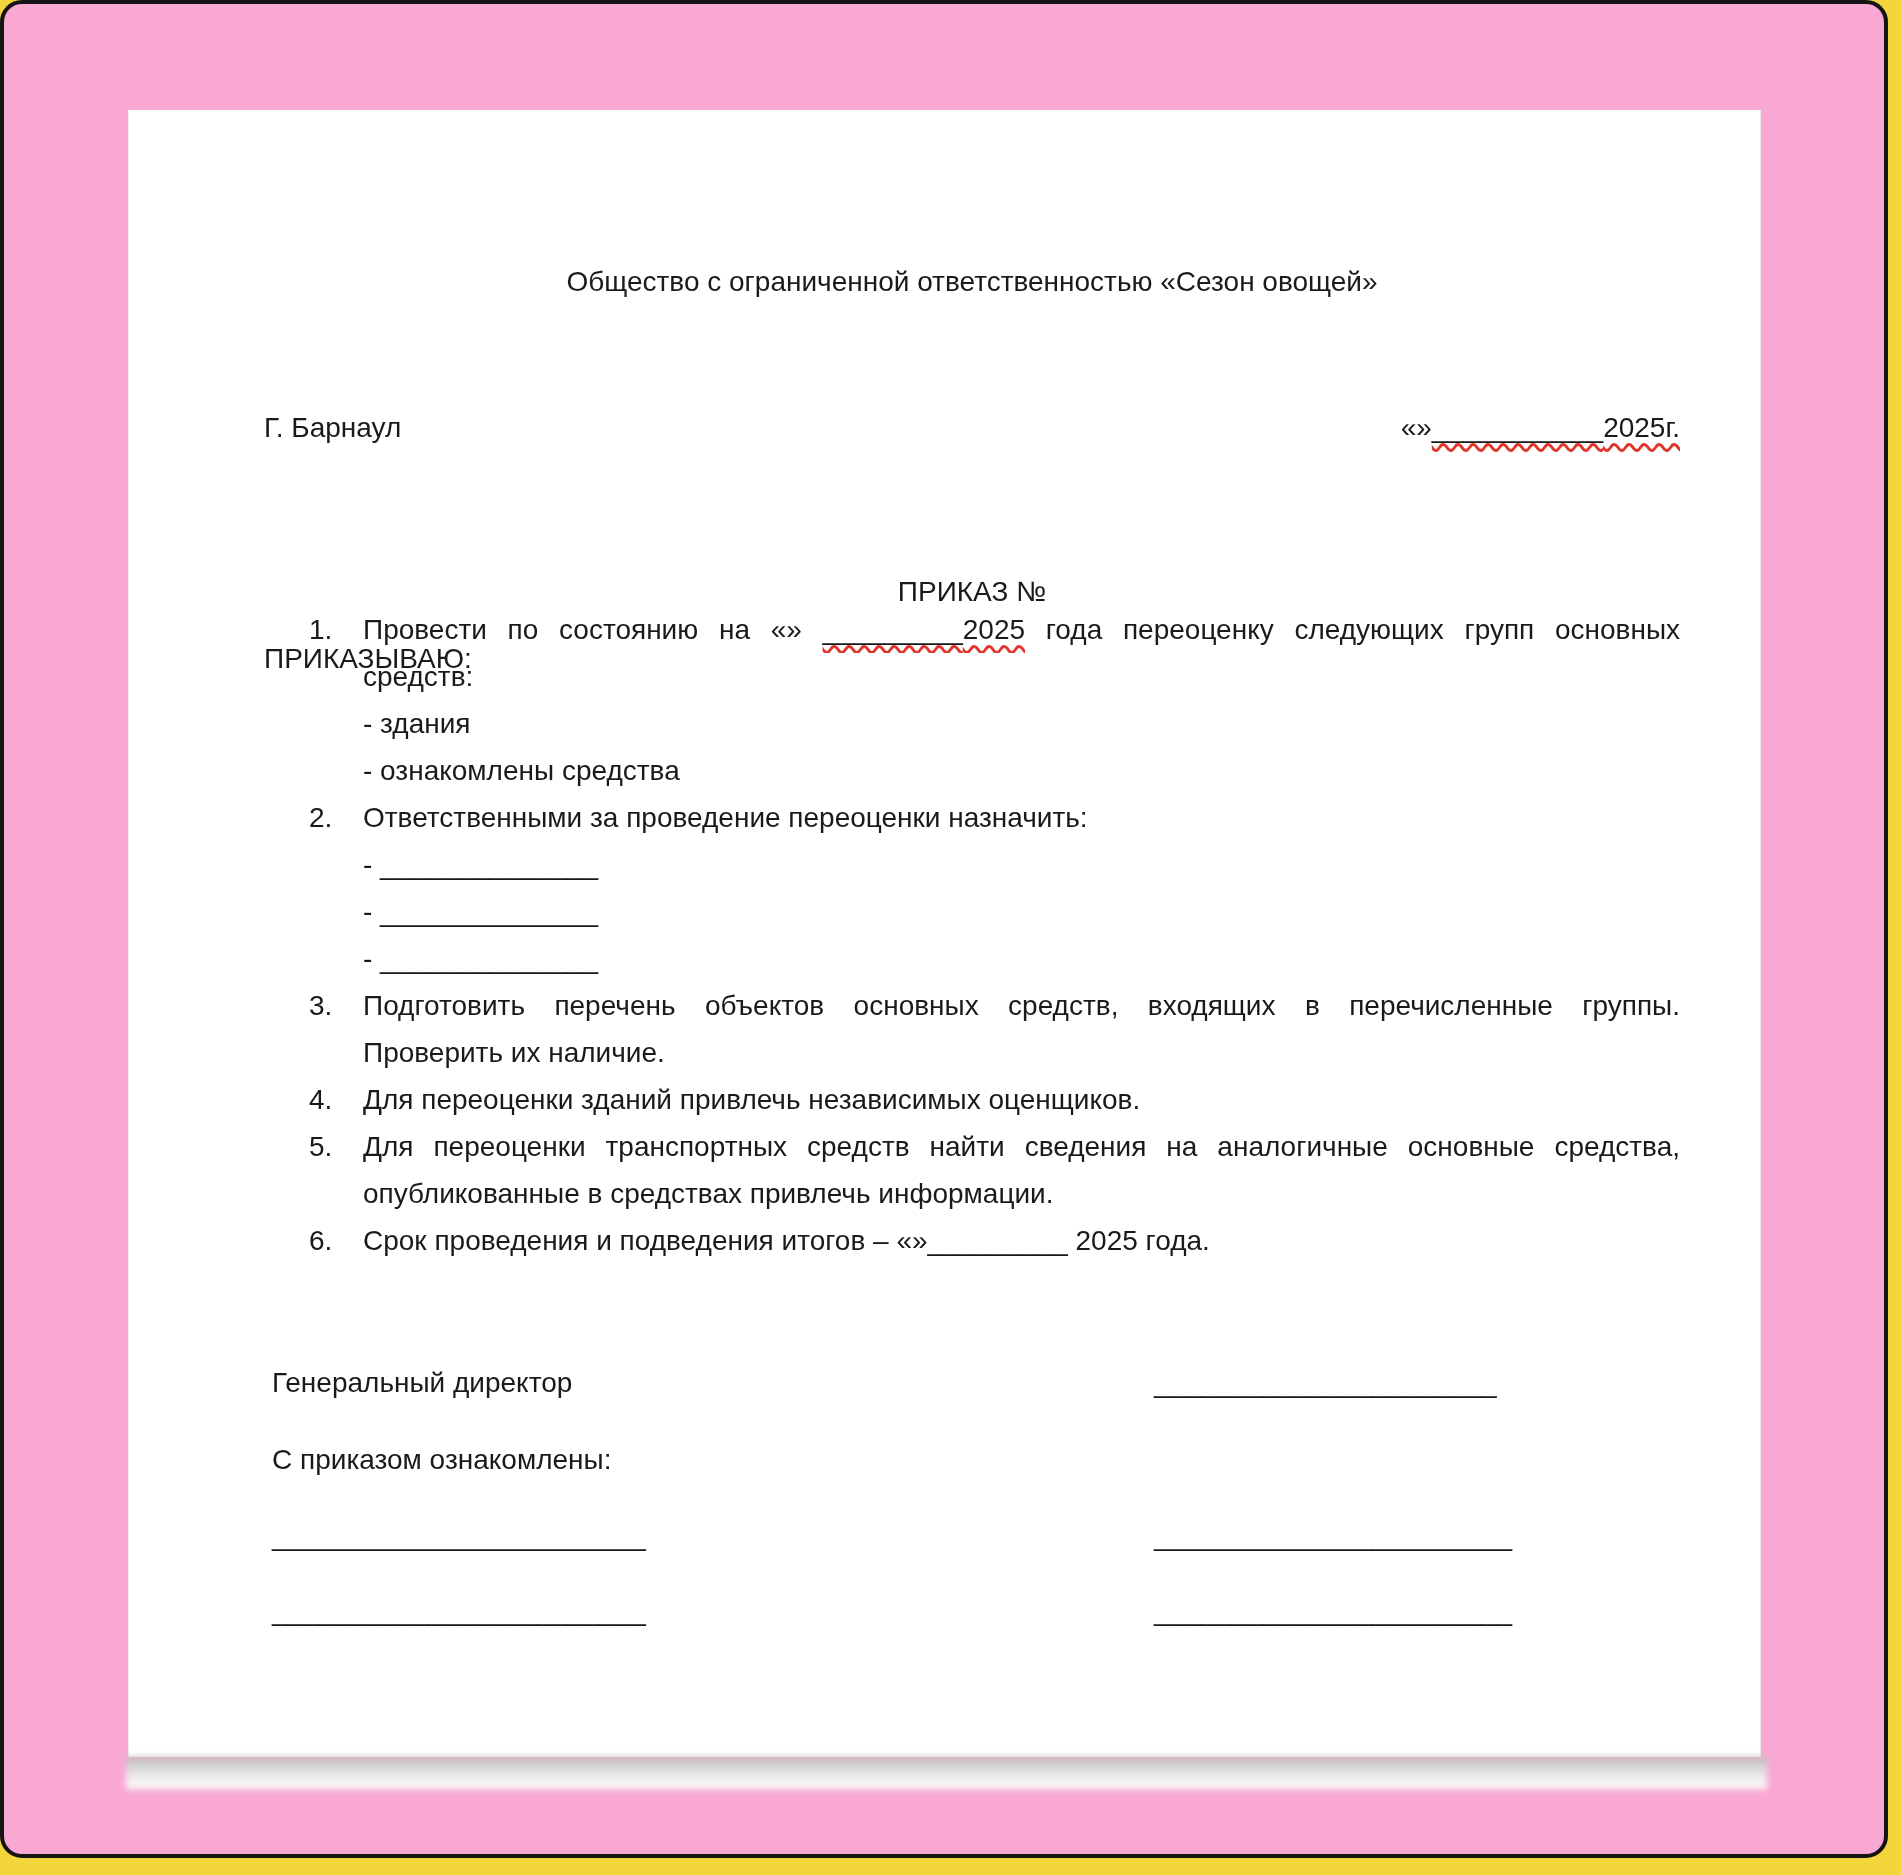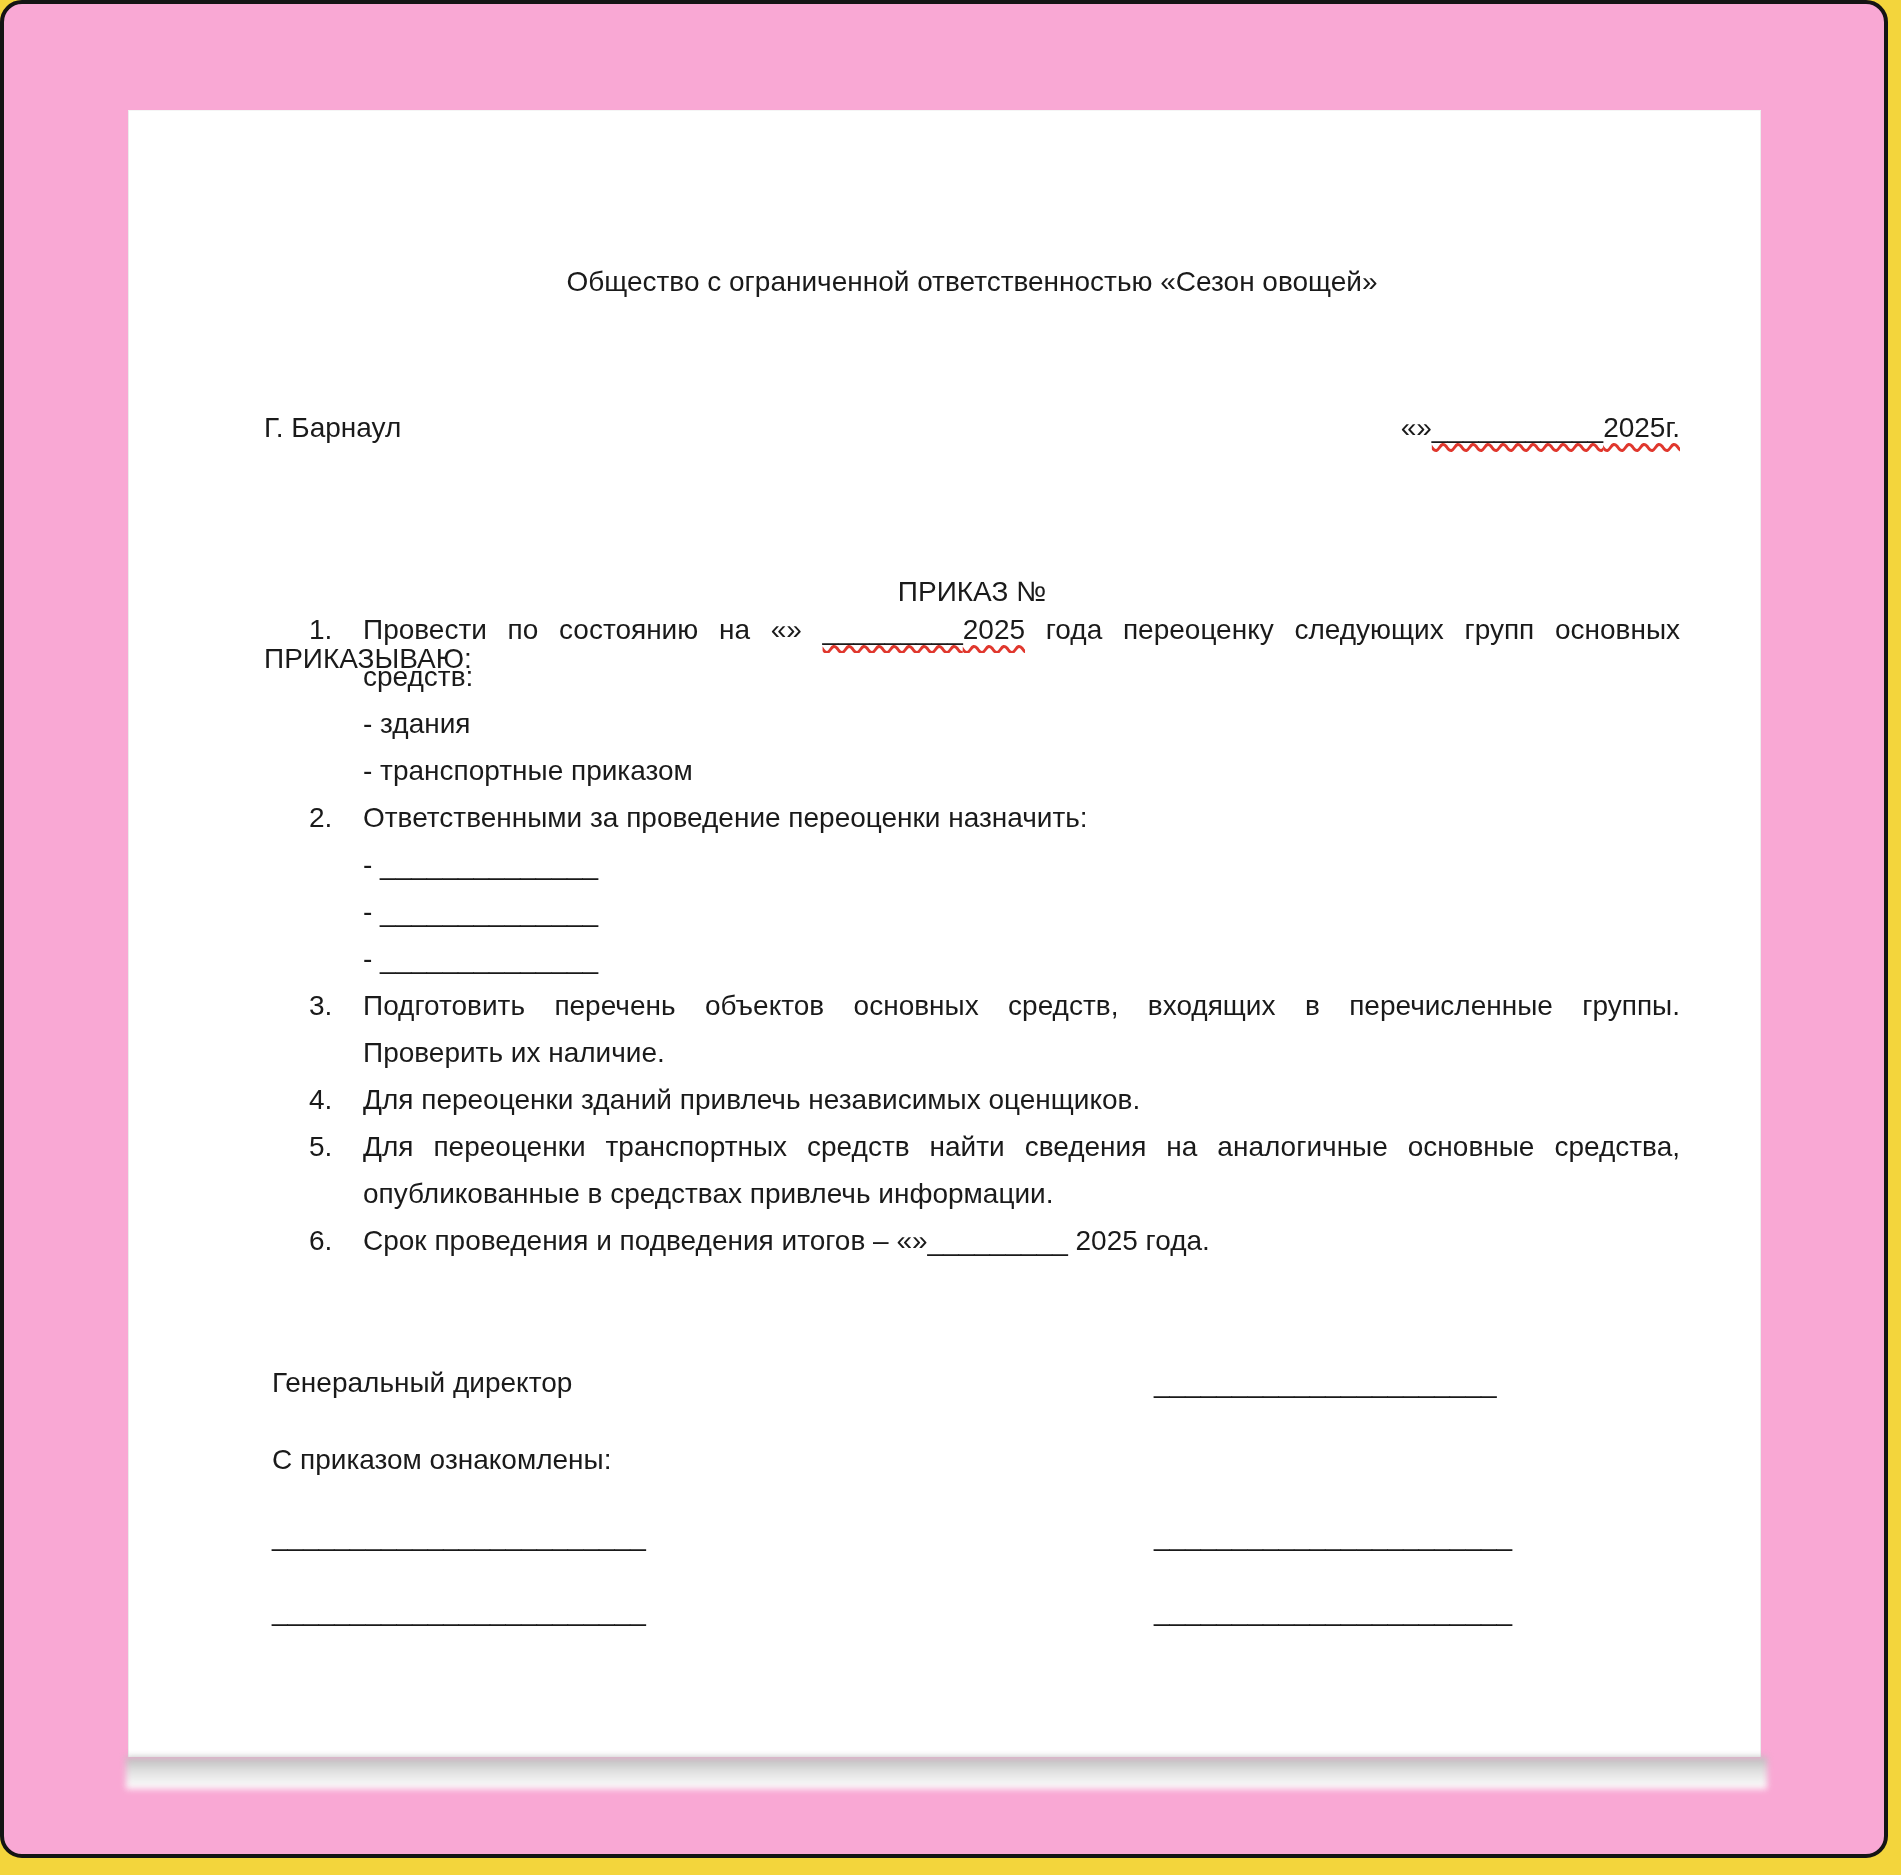--- a/index.html
+++ b/index.html
@@ -81,21 +81,21 @@
 
       <div class="oi">
         <span class="num">1.</span>
         <div class="jl">
           <span>Провести по состоянию на «»</span>
           <span class="spell"><span class="uline">_________</span><span>2025</span></span>
           <span>года переоценку следующих групп основных</span>
         </div>
         <div class="ln">средств:</div>
         <div class="ln">- здания</div>
-        <div class="ln">- транспортные приказом</div>
+        <div class="ln">- ознакомлены средства</div>
       </div>
 
       <div class="oi">
         <span class="num">2.</span>
         <div class="ln">Ответственными за проведение переоценки назначить:</div>
         <div class="ln">
           <span>-</span>
           <span class="uline">______________</span>
         </div>
         <div class="ln">

